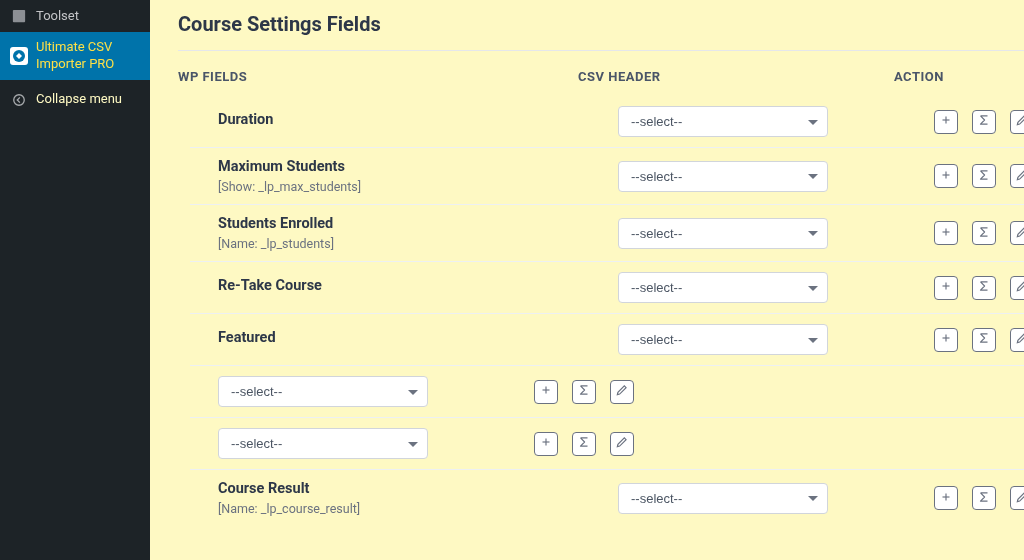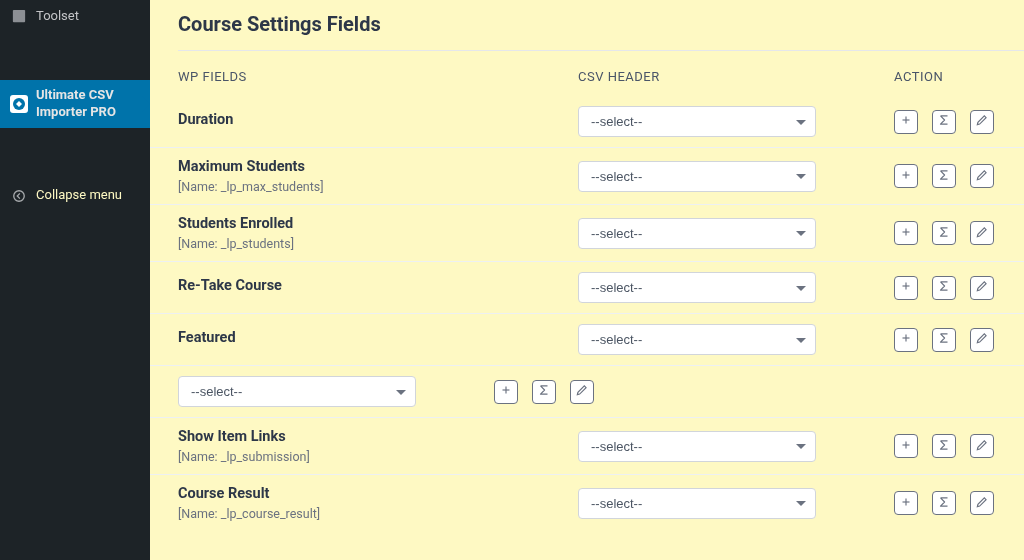--- a/index.html
+++ b/index.html
@@ -1,40 +1,40 @@
 <!DOCTYPE html>
 <html><head>
 <meta charset="utf-8">
 <style>
   * { box-sizing: border-box; margin: 0; padding: 0; }
   body { font-family: -apple-system, BlinkMacSystemFont, "Segoe UI", Roboto, Arial, sans-serif; background: #f5f6f8; color: #1f2937; width: 1024px; height: 560px; overflow: hidden; }
   .app { display: flex; height: 100%; }
   
-  .sidebar { width: 150px; background: #1d2327; color: #c3c4c7; display: flex; flex-direction: column; font-size: 13px; gap: 48px; }
+  .sidebar { width: 150px; background: #1d2327; color: #c3c4c7; display: flex; flex-direction: column; font-size: 13px; }
   .side-item { display: flex; align-items: center; gap: 8px; padding: 7px 10px; cursor: pointer; line-height: 1.3; }
   .side-item .icon { width: 18px; height: 18px; display: inline-flex; align-items: center; justify-content: center; flex: 0 0 18px; }
-  .side-item.active { background: #0073aa; color: #e5e5e5; position: relative; font-weight: bold; }
+  .side-item.active { background: #0073aa; color: #fde047; position: relative; }
   .side-item.active::after { content: ""; position: absolute; right: -8px; top: 50%; transform: translateY(-50%); border: 8px solid transparent; border-left-color: #0073aa; }
   .side-item.toolset .icon svg rect { fill: #8c8f94; }
   .side-item.csv .icon { background: #fff; border-radius: 3px; padding: 1px; }
   .side-item.collapse { margin-top: 4px; color: #fef9c3; }
   .side-label { flex: 1; }
   
   .main { flex: 1; background: #fef9c3; overflow-y: auto; }
   .page-title { font-size: 20px; font-weight: 700; color: #2d3748; padding: 12px 28px 14px 28px; }
   .divider { border-top: 1px solid #e5e7eb; margin: 0 0 0 28px; }
-  .table-header { display: flex; padding: 18px 16px 12px 28px; color: #4a5568; font-size: 13px; font-weight: 400; letter-spacing: 0.5px; }
+  .table-header { display: flex; padding: 18px 16px 12px 28px; color: #4a5568; font-size: 13px; font-weight: 700; letter-spacing: 0.5px; }
   .col-wp { flex: 0 0 400px; }
   .col-csv { flex: 0 0 300px; }
   .col-action { flex: 0 0 120px; text-align: left; padding-left: 16px; }
-  .row { display: flex; align-items: center; padding: 10px 28px; border-bottom: 1px solid #edf0f3; }
+  .row { display: flex; align-items: center; padding: 10px 28px; border-bottom: 1px solid #edf0f3; margin-left: 40px; }
   .row:last-child { border-bottom: none; }
   .field-label { font-size: 14.5px; font-weight: 700; color: #2d3748; margin-bottom: 4px; }
   .field-meta { font-size: 12.5px; color: #6b7280; }
-  .select-wrap { position: relative; width: 238px; }
+  .select-wrap { position: relative; width: 210px; }
   .select-wrap select { width: 100%; padding: 7px 30px 7px 12px; font-size: 13px; border: 1px solid #d1d5db; border-radius: 4px; background: #fff; appearance: none; color: #4b5563; cursor: pointer; }
   .select-wrap::after { content: ""; position: absolute; right: 10px; top: 50%; transform: translateY(-50%); border: 5px solid transparent; border-top-color: #6b7280; margin-top: 3px; pointer-events: none; }
   .actions { display: flex; gap: 14px; padding-left: 16px; }
   .action-btn { width: 24px; height: 24px; border: 1.5px solid #6b7280; border-radius: 4px; display: inline-flex; align-items: center; justify-content: center; cursor: pointer; color: #6b7280; background: #fff; }
   .action-btn svg { width: 14px; height: 14px; stroke: currentColor; fill: none; stroke-width: 2; }
 </style>
 </head>
 <body>
 
 <div class="app">
@@ -100,21 +100,21 @@
             <span class="action-btn">
               <span><svg viewBox="0 0 24 24">
                   <path d="M4 20 L8 19 L19 8 L16 5 L5 16 Z"></path>
                 </svg></span>
             </span>
           </div>
         </div>
         <div class="row">
           <div class="col-wp">
             <div class="field-label">Maximum Students</div>
-            <div class="field-meta">[Name: _lp_max_students]</div>
+            <div class="field-meta">[Show: _lp_max_students]</div>
           </div>
           <div class="col-csv">
             <div class="select-wrap"><select><option>--select--</option></select></div>
           </div>
           <div class="col-action actions">
             <span class="action-btn">
               <span><svg viewBox="0 0 24 24">
                   <line x1="12" y1="6" x2="12" y2="18"></line>
                   <line x1="6" y1="12" x2="18" y2="12"></line>
                 </svg></span>
@@ -227,24 +227,20 @@
                 </svg></span>
             </span>
             <span class="action-btn">
               <span><svg viewBox="0 0 24 24">
                   <path d="M4 20 L8 19 L19 8 L16 5 L5 16 Z"></path>
                 </svg></span>
             </span>
           </div>
         </div>
         <div class="row">
-          <div class="col-wp">
-            <div class="field-label">Show Item Links</div>
-            <div class="field-meta">[Name: _lp_submission]</div>
-          </div>
           <div class="col-csv">
             <div class="select-wrap"><select><option>--select--</option></select></div>
           </div>
           <div class="col-action actions">
             <span class="action-btn">
               <span><svg viewBox="0 0 24 24">
                   <line x1="12" y1="6" x2="12" y2="18"></line>
                   <line x1="6" y1="12" x2="18" y2="12"></line>
                 </svg></span>
             </span>

